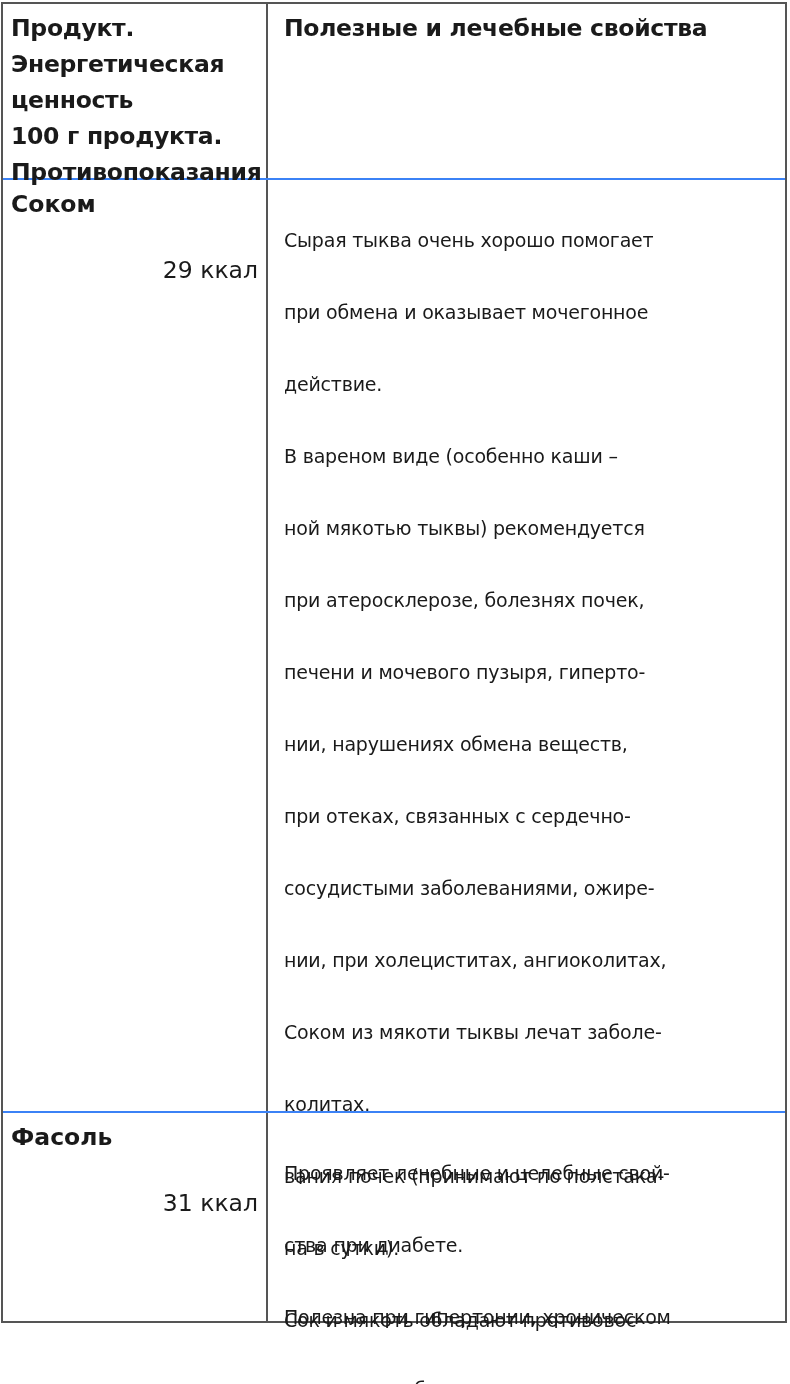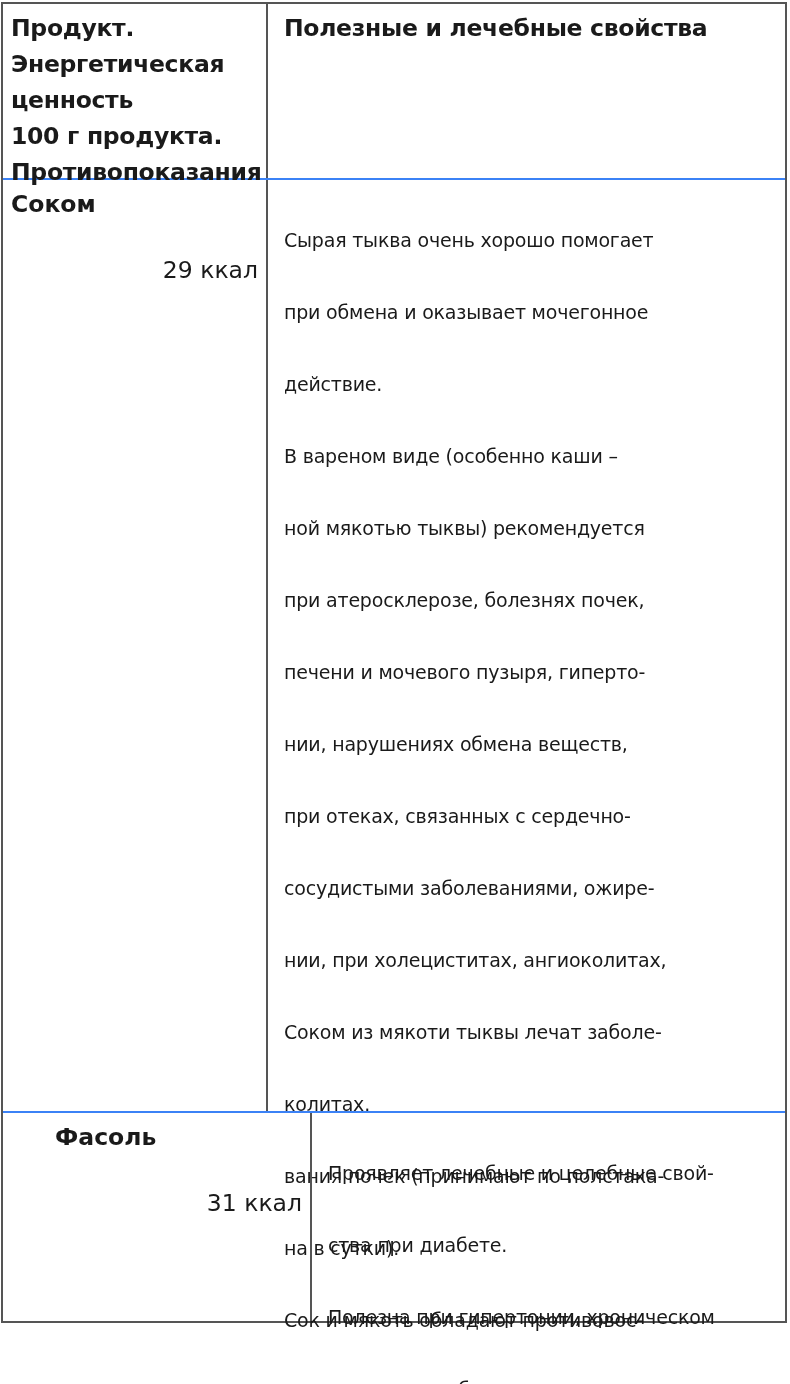--- a/index.html
+++ b/index.html
@@ -62,21 +62,21 @@
     .product-kcal {
       font-size: 23.5px;
       line-height: 36px;
       display: block;
       margin-top: 30px;
       text-align: right;
     }
     .line { display: block; }
     .header-row { height: 176px; }
     .row-pumpkin { height: 933px; }
-    .row-bean { height: 208px; margin-left: 44px; }
+    .row-bean { height: 208px; }
   </style>
 </head>
 <body>
 
 <div class="table">
 
   <div class="row header-row">
     <div class="cell left head-text">
       <span class="line">Продукт.</span>
       <span class="line">Энергетическая</span>

